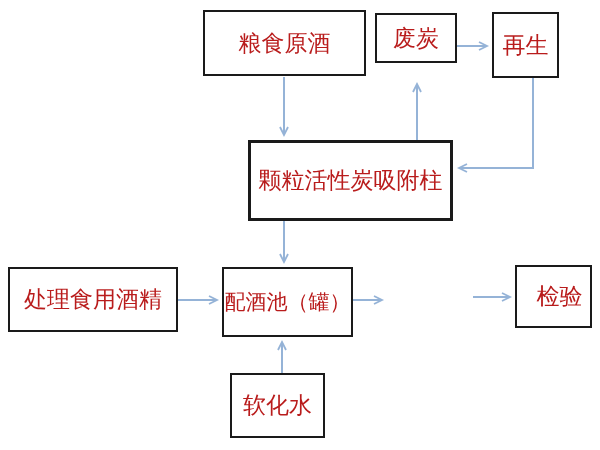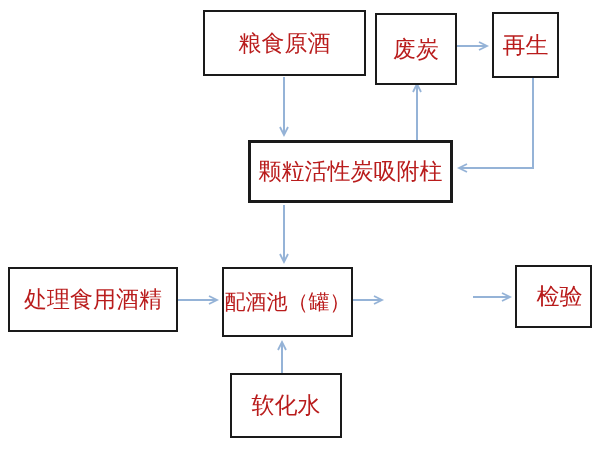--- a/index.html
+++ b/index.html
@@ -19,28 +19,28 @@
     color: #b91c1c;
     display: flex;
     align-items: center;
     justify-content: center;
     font-size: 23px;
     font-weight: 500;
     white-space: nowrap;
     z-index: 2;
   }
   .n-grain   { left: 203px; top: 10px;  width: 163px; height: 66px; }
-  .n-waste   { left: 375px; top: 13px;  width: 82px;  height: 72px; }
+  .n-waste   { left: 375px; top: 13px;  width: 82px;  height: 50px; }
   .n-regen   { left: 492px; top: 12px;  width: 67px;  height: 66px; }
-  .n-column  { left: 248px; top: 140px; width: 205px; height: 63px; border-width: 3px; }
+  .n-column  { left: 248px; top: 140px; width: 205px; height: 81px; border-width: 3px; }
   .n-alcohol { left: 8px;   top: 267px; width: 170px; height: 65px; font-family: Liberation Serif, serif; }
   .n-tank    { left: 222px; top: 267px; width: 131px; height: 70px; font-size: 21px; }
   .n-blend   { left: 387px; top: 267px; width: 86px;  height: 70px; }
   .n-inspect { left: 515px; top: 265px; width: 77px;  height: 63px; padding-left: 12px; }
-  .n-water   { left: 230px; top: 373px; width: 112px; height: 65px; text-align: right; }
+  .n-water   { left: 230px; top: 373px; width: 95px; height: 65px; text-align: right; }
   svg.arrows {
     position: absolute;
     left: 0; top: 0;
     width: 600px; height: 450px;
     z-index: 1;
   }
   svg.arrows line, svg.arrows polyline {
     stroke: #95b3d7;
     stroke-width: 2;
     fill: none;

